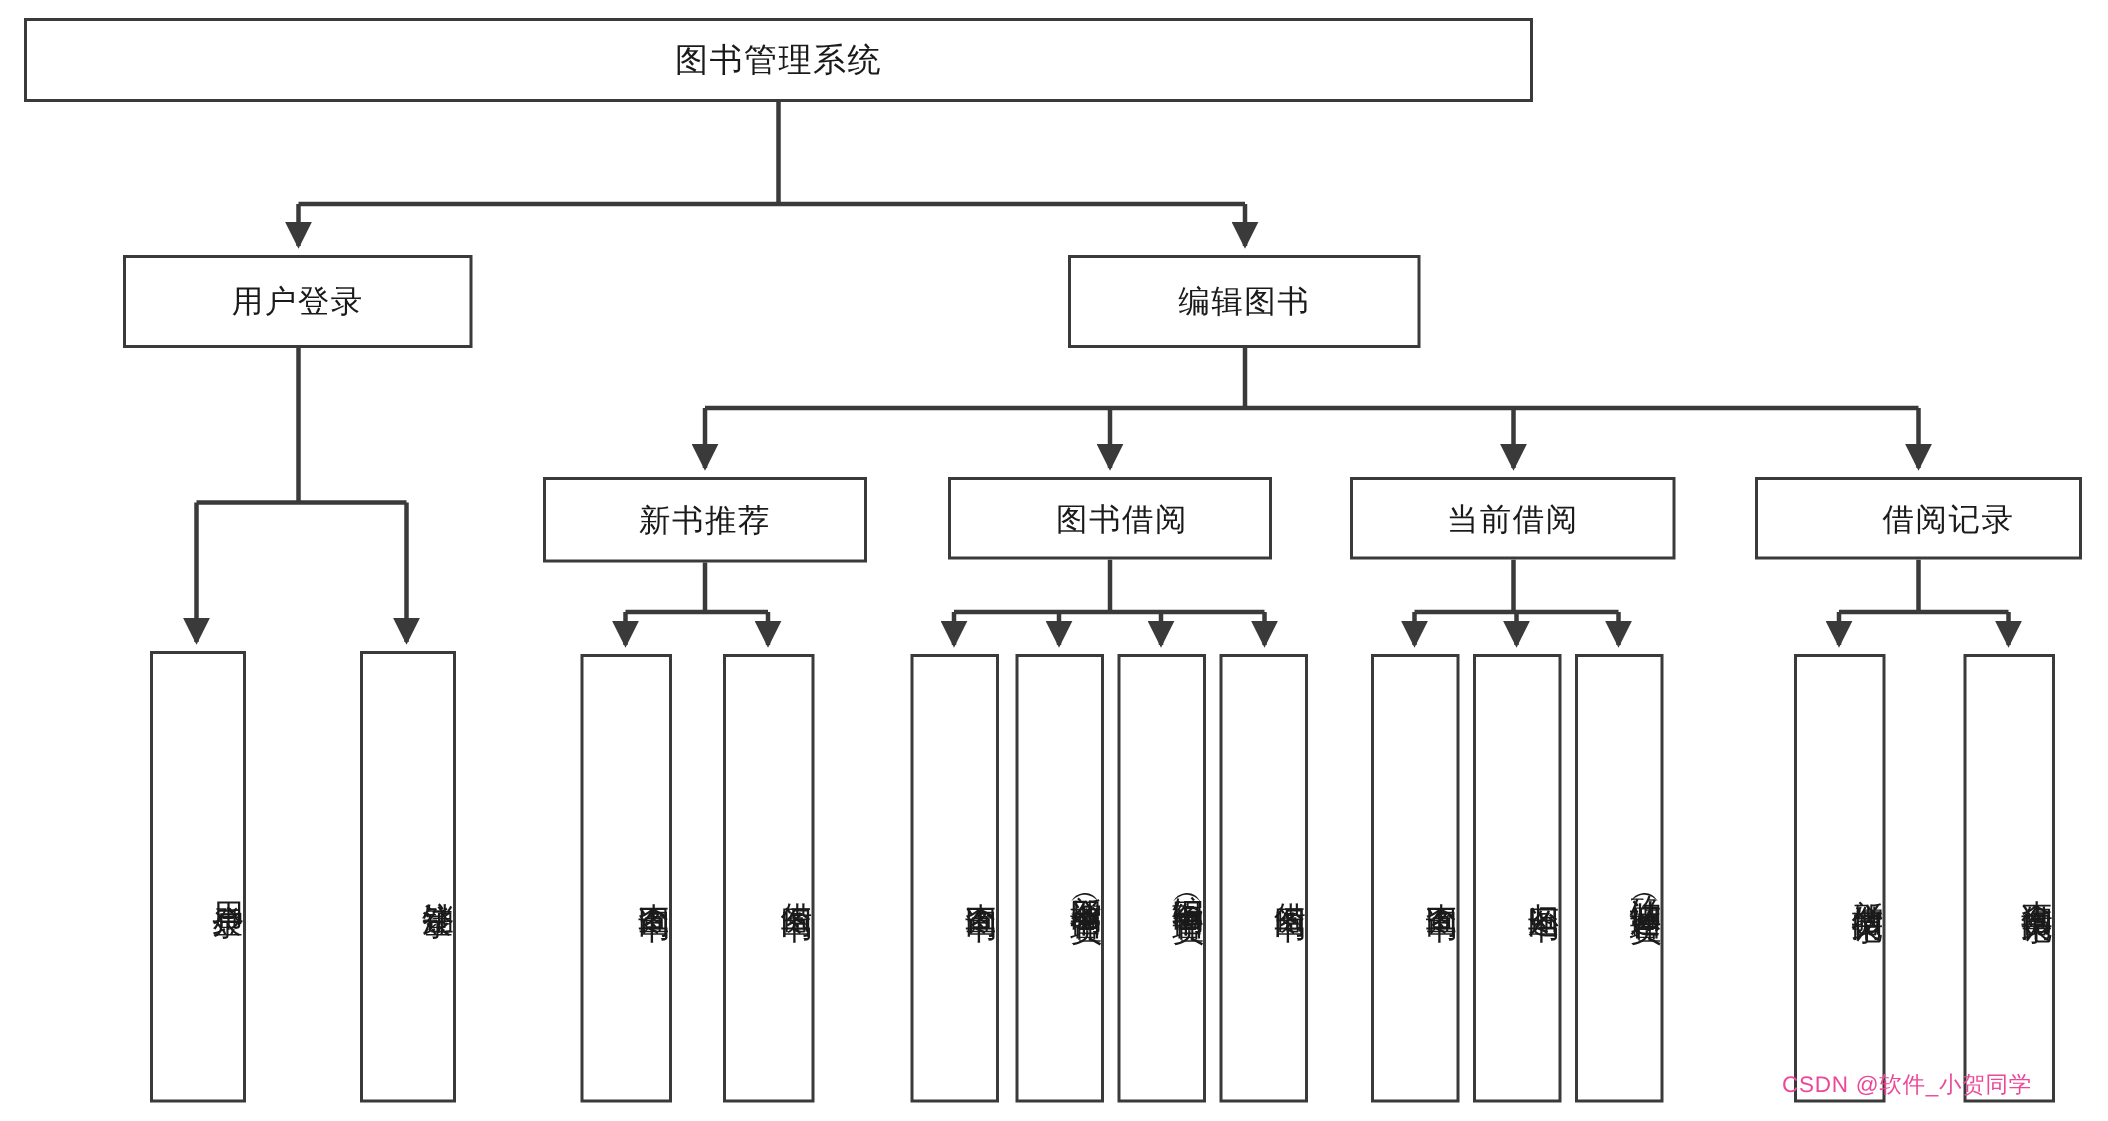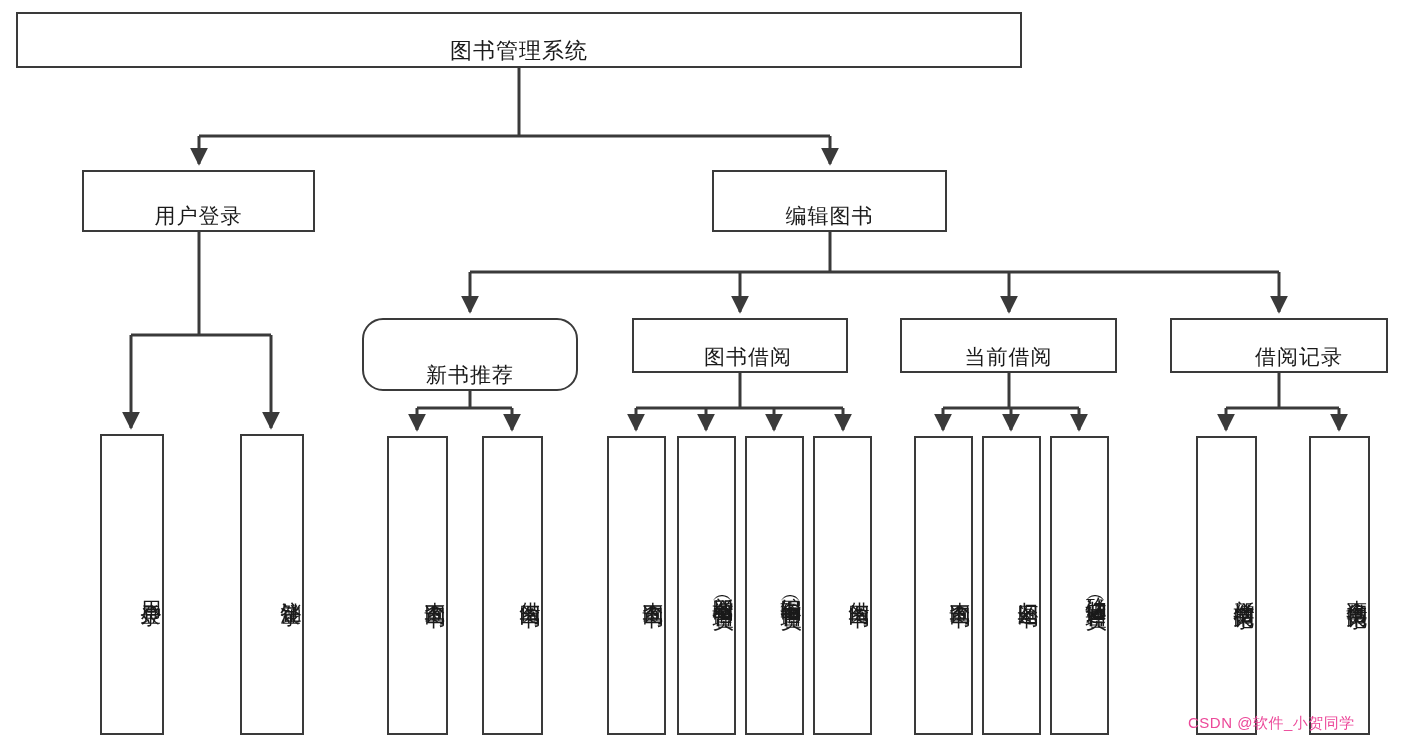--- a/index.html
+++ b/index.html
@@ -24,21 +24,21 @@
     width: 1405px;
     height: 747px;
     pointer-events: none;
   }
   .node {
     position: absolute;
     box-sizing: border-box;
     background: #ffffff;
     border: 2px solid #3a3a3a;
     display: flex;
-    align-items: flex-end;
+    align-items: center;
     justify-content: center;
     color: #1a1a1a;
   }
   .node.horiz {
     font-size: 21px;
     letter-spacing: 1px;
   }
   .node.vert {
     writing-mode: vertical-rl;
     text-orientation: upright;
@@ -126,21 +126,21 @@
     <span>图书管理系统</span>
   </div>
 
   <div class="node horiz" style="left:82px; top:170px; width:233px; height:62px;">
     <span>用户登录</span>
   </div>
   <div class="node horiz" style="left:712px; top:170px; width:235px; height:62px;">
     <span>编辑图书</span>
   </div>
 
-  <div class="node horiz" style="left:362px; top:318px; width:216px; height:73px;border-radius:21px;">
+  <div class="node horiz" style="left:362px; top:318px; width:216px; height:57px;">
     <span>新书推荐</span>
   </div>
   <div class="node horiz" style="left:632px; top:318px; width:216px; height:55px;padding-left:16px;">
     <span>图书借阅</span>
   </div>
   <div class="node horiz" style="left:900px; top:318px; width:217px; height:55px;">
     <span>当前借阅</span>
   </div>
   <div class="node horiz" style="left:1170px; top:318px; width:218px; height:55px;padding-left:40px;">
     <span>借阅记录</span>

